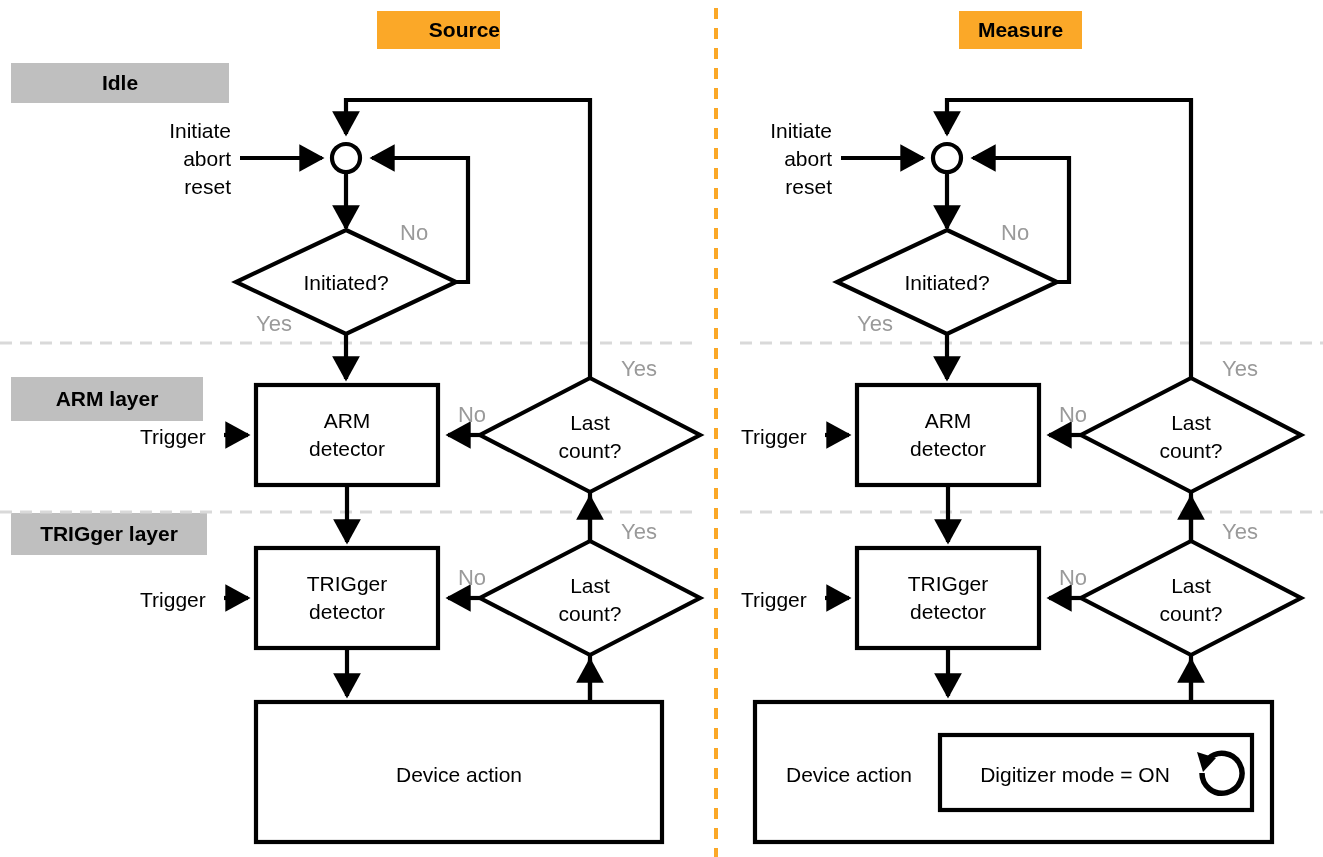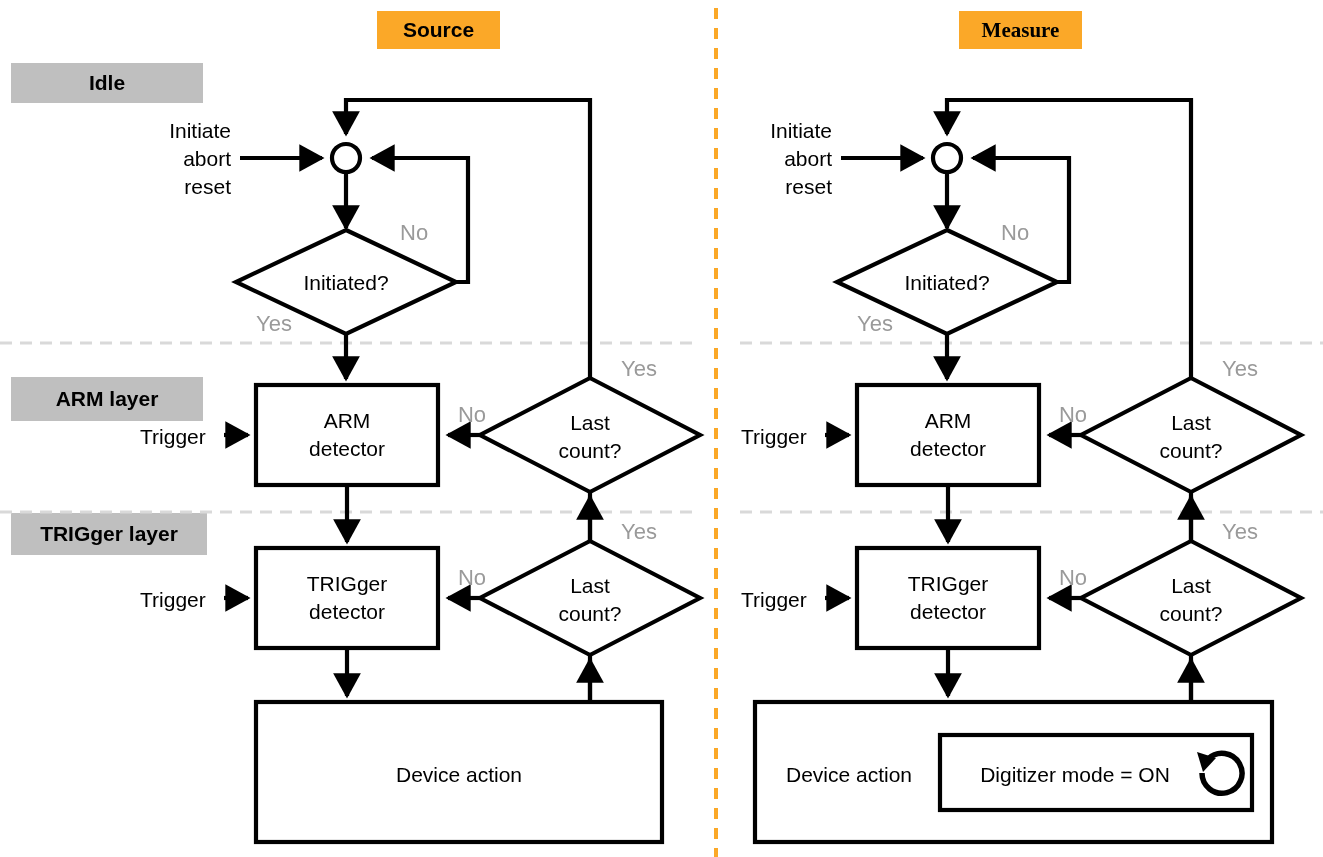--- a/index.html
+++ b/index.html
@@ -17,28 +17,28 @@
   .wire{stroke:#000000;stroke-width:4.2;fill:none;}
   .divider{stroke:#d9d9d9;stroke-width:3;stroke-dasharray:12 8;}
   .vdivider{stroke:#FBA828;stroke-width:4;stroke-dasharray:11 9;}
   .innerbox{fill:#ffffff;stroke:#000000;stroke-width:4.2;}
 </style>
 </head>
 <body>
 
 <div id="stage">
 
-  <div class="badge badge-orange" style="left:377px;top:11px;width:123px;height:38px;">
+  <div class="badge badge-orange" style="left:377px;top:11px;width:123px;height:38px;justify-content:flex-end;">
     <span>Source</span>
   </div>
-  <div class="badge badge-orange" style="left:959px;top:11px;width:123px;height:38px;font-family:Liberation Serif, serif;">
+  <div class="badge badge-orange" style="left:959px;top:11px;width:123px;height:38px;">
     <span>Measure</span>
   </div>
 
-  <div class="badge badge-gray" style="left:11px;top:63px;width:192px;height:40px;">
+  <div class="badge badge-gray" style="left:11px;top:63px;width:218px;height:40px;">
     <span>Idle</span>
   </div>
   <div class="badge badge-gray" style="left:11px;top:364px;width:192px;height:44px;margin-top:13px;">
     <span>ARM layer</span>
   </div>
   <div class="badge badge-gray" style="left:11px;top:513px;width:196px;height:42px;">
     <span>TRIGger layer</span>
   </div>
 
   <svg id="diagram" viewBox="0 0 1323 857">

